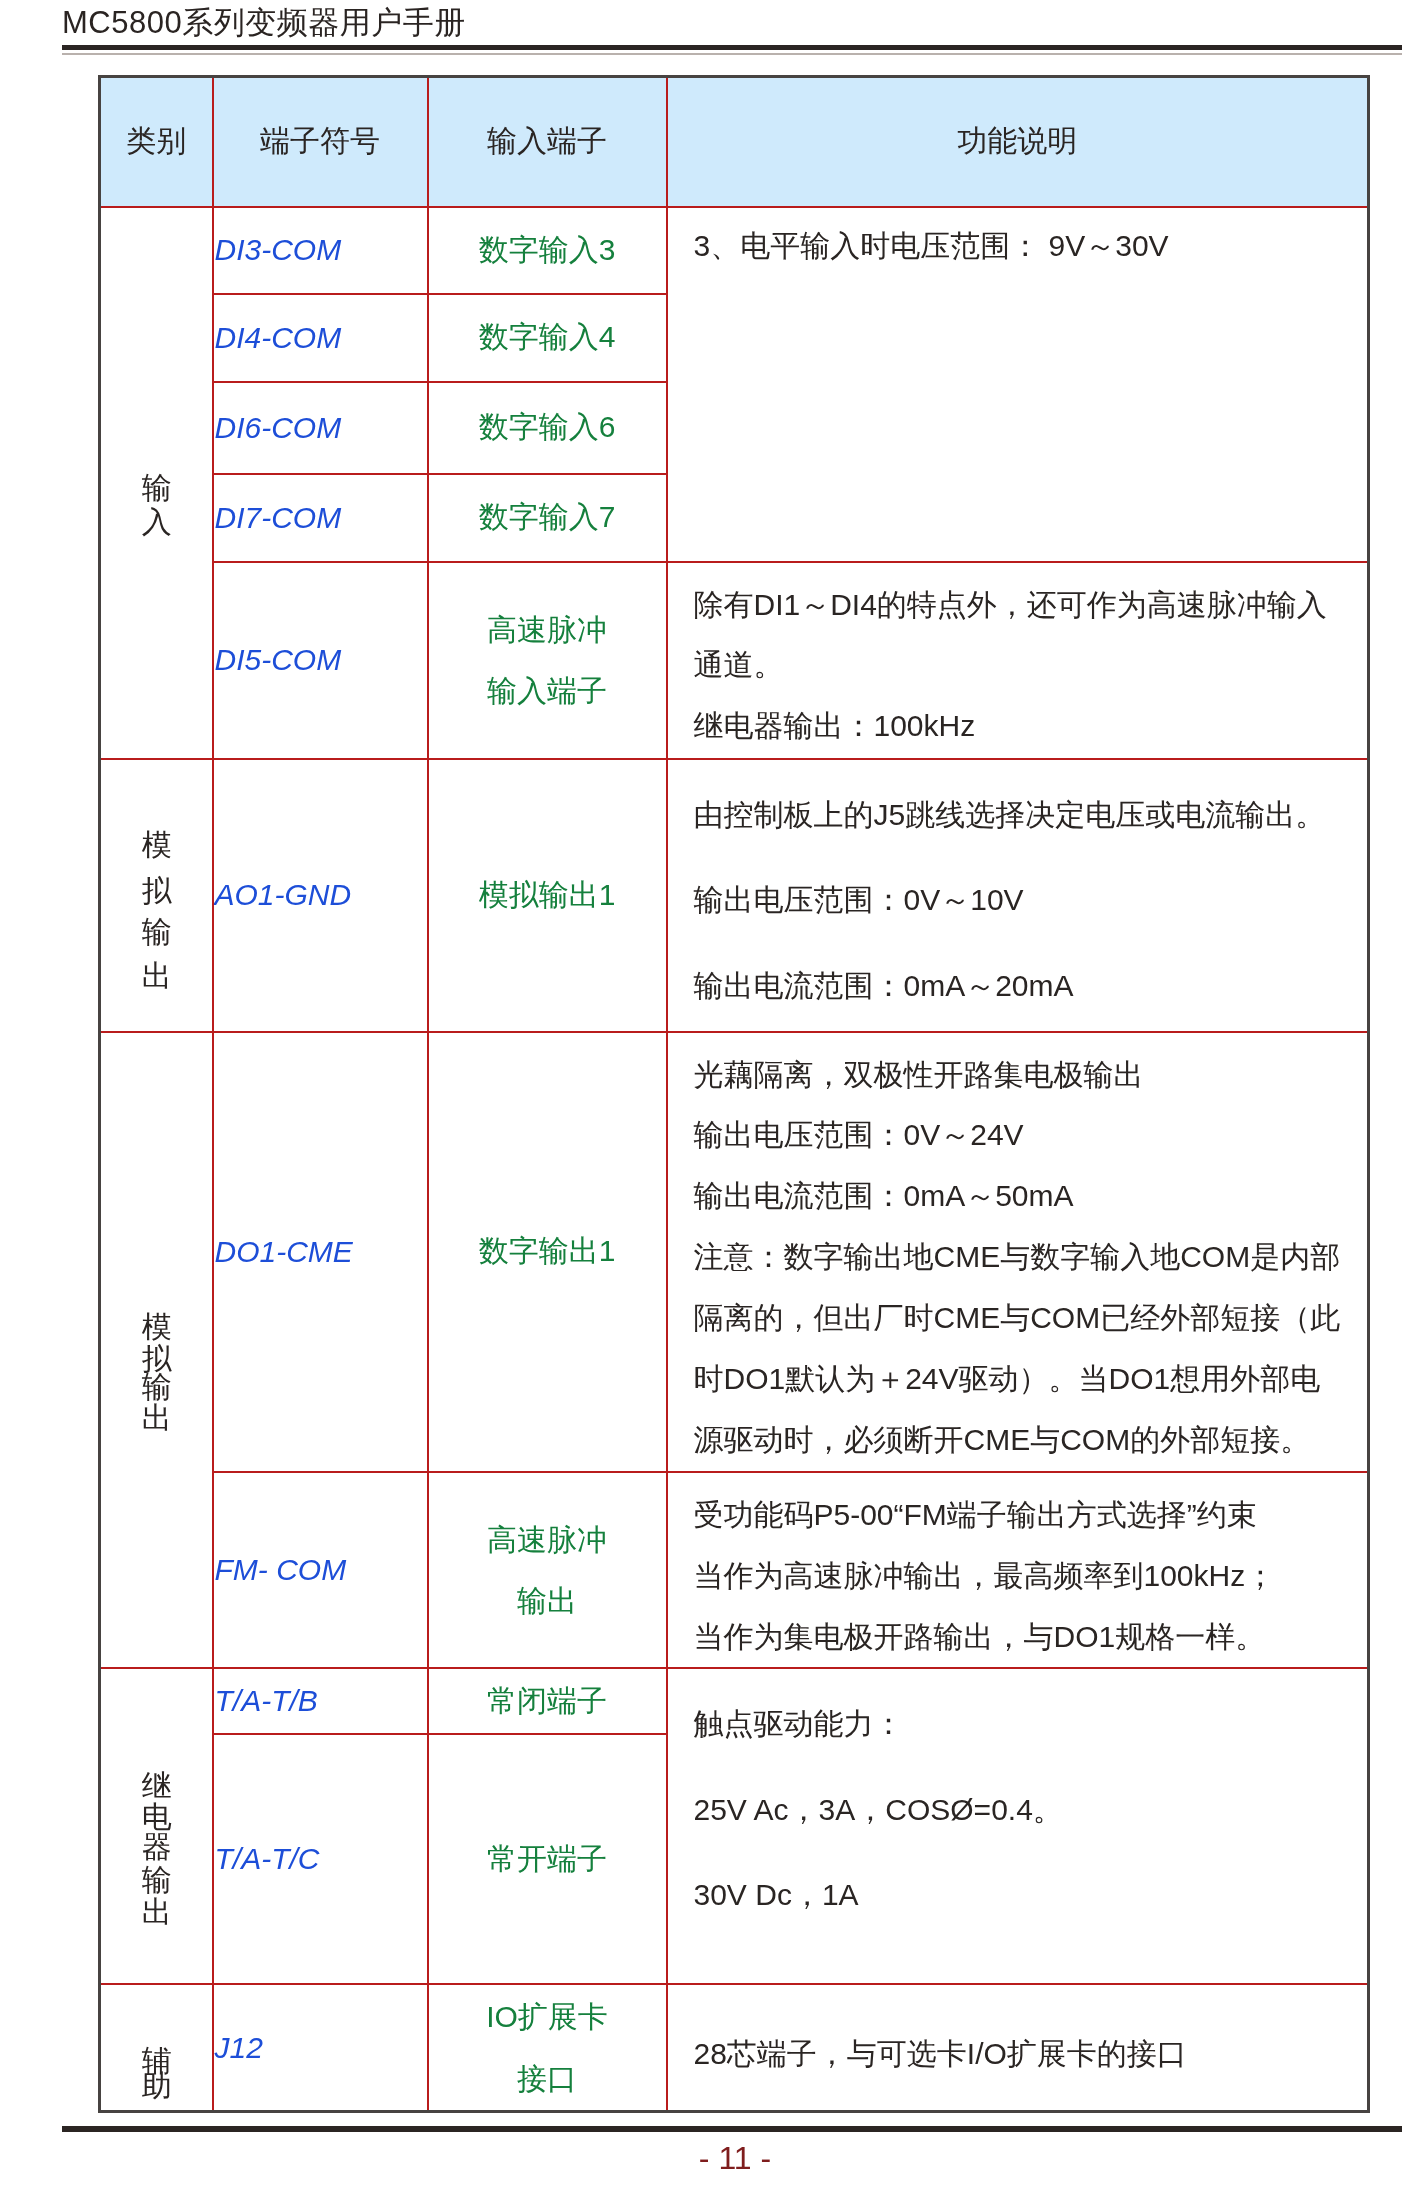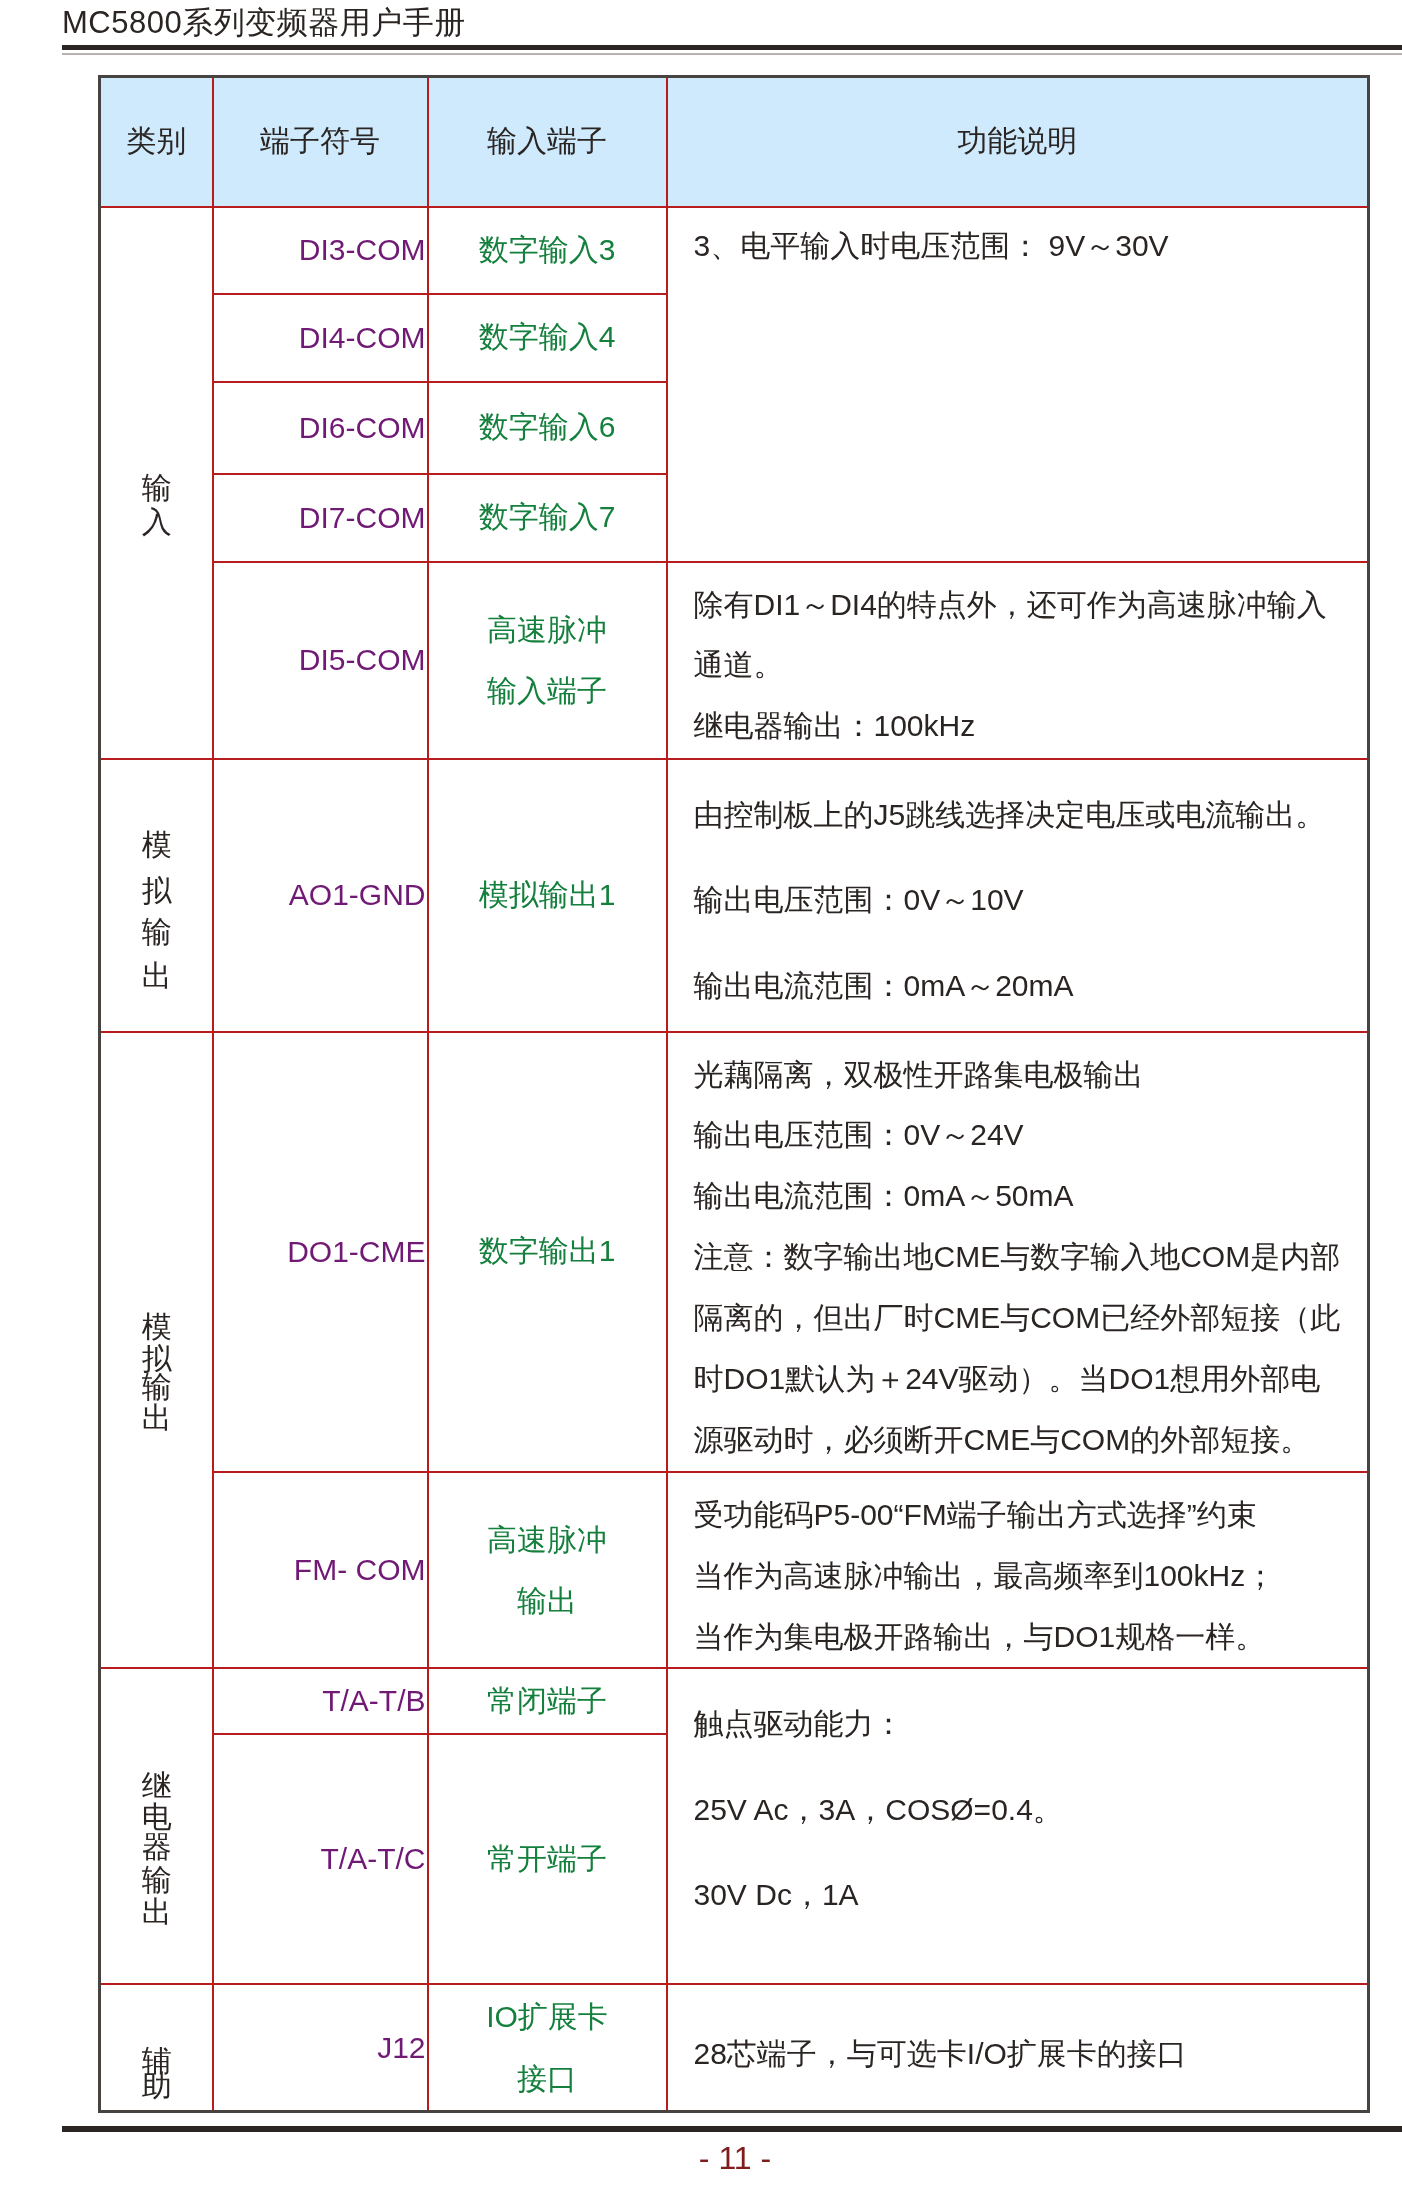--- a/index.html
+++ b/index.html
@@ -36,21 +36,21 @@
     display:inline-block;
     writing-mode:vertical-rl; text-orientation:upright;
     font-size:30px; color:#2a2523;
   }
   .ls-input { letter-spacing:1.05em; }
   .ls-ao    { letter-spacing:1.45em; }
   .ls-do    { letter-spacing:1.00em; }
   .ls-relay { letter-spacing:1.05em; }
   .ls-aux   { letter-spacing:0.80em; }
 
-  td.sym { text-align:right; vertical-align:middle; font-size:30px; color:#701a75; }
+  td.sym { text-align:left; vertical-align:middle; font-size:30px; color:#1d4ed8;font-style:italic; }
   td.nm  { text-align:center; vertical-align:middle; font-size:30px; color:#15803d; }
   td.nm p { margin:0; line-height:2.05; }
 
   td.fn { vertical-align:top; font-size:30px; color:#2a2523;
           padding:12px 18px 0 26px; text-align:left; }
   td.fn p { margin:0; }
   .fn-top { padding-top:14px; line-height:1.7; }   
   .fn-d   { line-height:2.03; padding-top:6px; }   
   .fn-d2  { line-height:2.03; padding-top:12px; }
   .fn-w   { line-height:2.85; }                    

